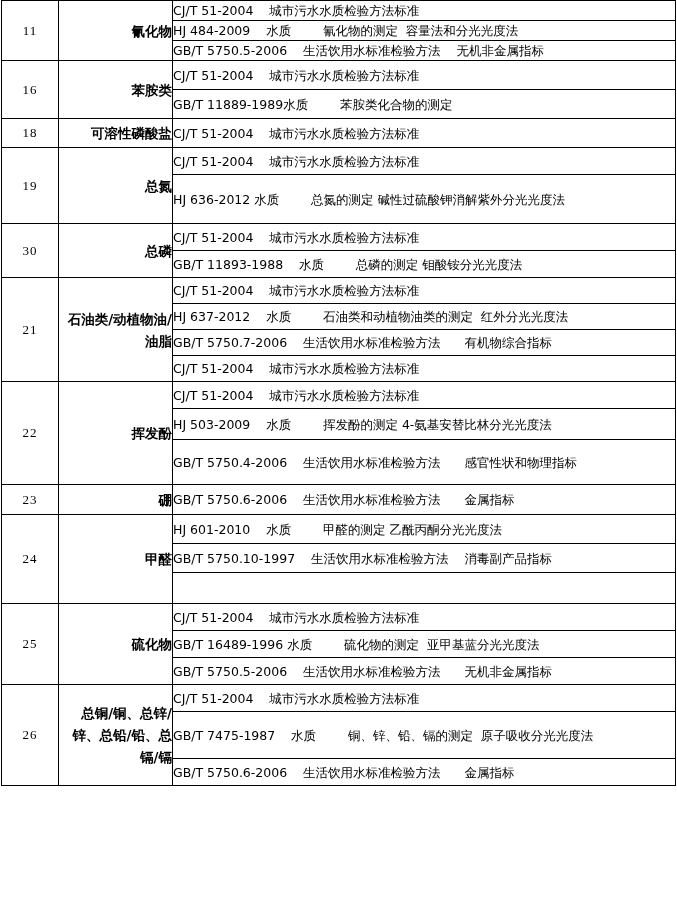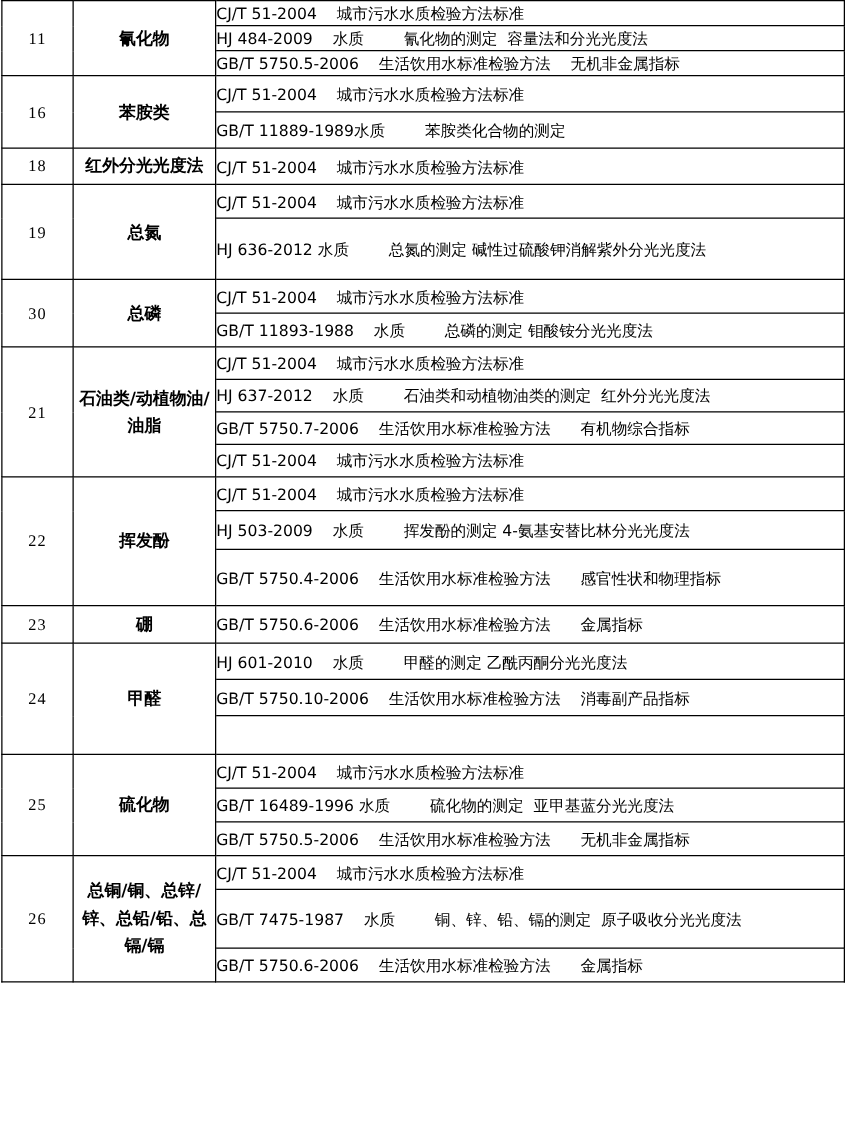--- a/index.html
+++ b/index.html
@@ -33,21 +33,21 @@
   }
   td.idx {
     width: 56px;
     text-align: center;
     font-family: "Liberation Serif", "DejaVu Serif", serif;
     font-size: 13px;
     letter-spacing: 1px;
   }
   td.name {
     width: 113px;
-    text-align: center;
+    text-align: right;
     font-family: "DejaVu Sans", "Liberation Sans", sans-serif;
     font-size: 13.5px;
     font-weight: bold;
     line-height: 22px;
     padding: 3px 6px;
   }
   td.name .nm {
     display: block;
   }
   td.method {
@@ -101,21 +101,21 @@
       </tr>
       <tr>
         <td class="method" style="height:28px">
             <span class="m">GB/T 11889-1989水质        苯胺类化合物的测定</span>
           </td>
       </tr>
 
       <tr>
         <td class="idx">18</td>
         <td class="name">
-            <span class="nm">红外分光光度法</span>
+            <span class="nm">可溶性磷酸盐</span>
           </td>
         <td class="method" style="height:28px">
             <span class="m">CJ/T 51-2004    城市污水水质检验方法标准</span>
           </td>
       </tr>
 
       <tr>
         <td class="idx" rowspan="2">19</td>
         <td class="name" rowspan="2">
             <span class="nm">总氮</span>
@@ -204,21 +204,21 @@
         <td class="idx" rowspan="3">24</td>
         <td class="name" rowspan="3">
             <span class="nm">甲醛</span>
           </td>
         <td class="method" style="height:28px">
             <span class="m">HJ 601-2010    水质        甲醛的测定 乙酰丙酮分光光度法</span>
           </td>
       </tr>
       <tr>
         <td class="method" style="height:28px">
-            <span class="m">GB/T 5750.10-2006    生活饮用水标准检验方法    消毒副产品指标</span>
+            <span class="m">GB/T 5750.10-1997    生活饮用水标准检验方法    消毒副产品指标</span>
           </td>
       </tr>
       <tr>
         <td class="method tall-pad-1">
             <span class="m"></span>
           </td>
       </tr>
 
       <tr>
         <td class="idx" rowspan="3">25</td>

